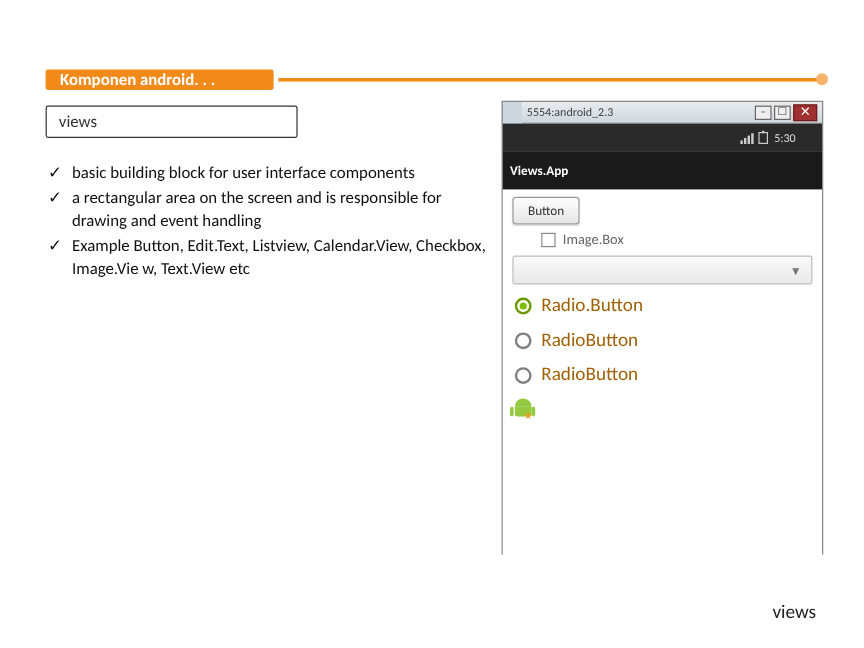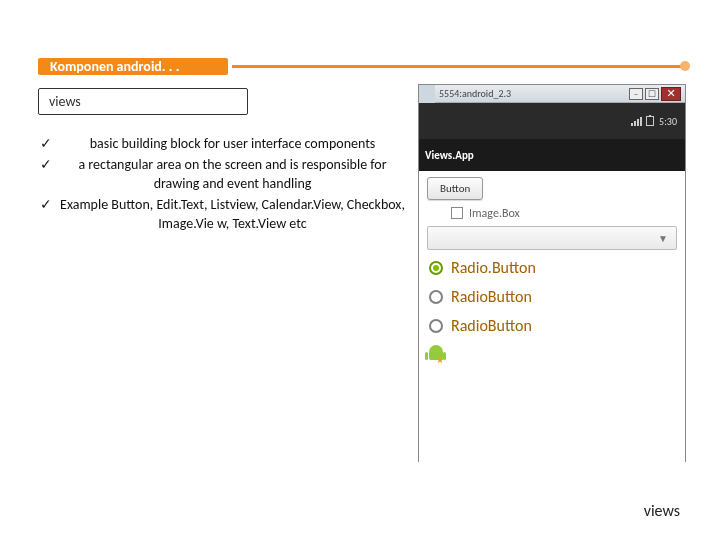--- a/index.html
+++ b/index.html
@@ -70,21 +70,20 @@
     margin-bottom: 2px;
   }
   .bullet-check {
     width: 20px;
     flex-shrink: 0;
     font-size: 14px;
     color: #111;
   }
   .bullet-text {
     flex: 1;
-    text-align: center;
   }
 
   
   .emulator-frame {
     position: absolute;
     top: 84px;
     left: 418px;
     width: 268px;
     height: 378px;
     background: #cdd7e0;
@@ -118,27 +117,27 @@
     background: #a03030;
     color: #fff;
     font-size: 11px;
     line-height: 12px;
     text-align: center;
     margin-left: 2px;
     border: 1px solid #6a1f1f;
   }
 
   .emu-statusbar {
-    height: 36px;
+    height: 23px;
     background: #2a2a2a;
     display: flex;
     align-items: center;
     color: #ddd;
     font-size: 10px;
-    padding: 0 8px;
+    padding: 0 22px;
   }
   .emu-statusbar .spacer { flex: 1; }
   .emu-bars {
     display: inline-flex;
     align-items: flex-end;
     gap: 1px;
     height: 10px;
     margin-right: 4px;
   }
   .emu-bars span {

